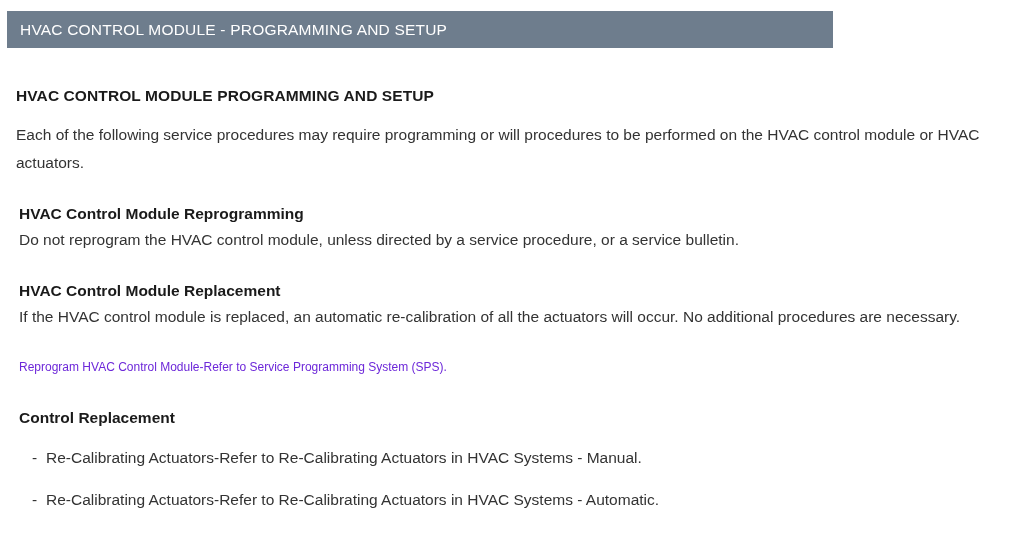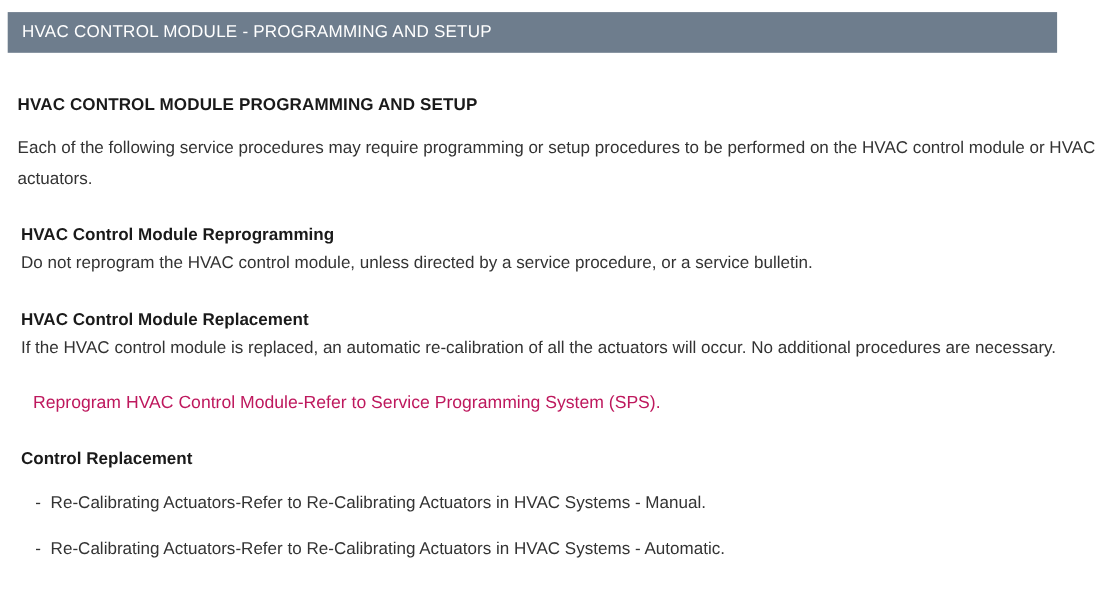--- a/index.html
+++ b/index.html
@@ -16,21 +16,21 @@
     font-family: "Liberation Sans", sans-serif;
     color: #333333;
     -webkit-font-smoothing: antialiased;
   }
 
   
   .title-bar {
     position: absolute;
     left: 7px;
     top: 11px;
-    width: 954px;
+    width: 826px;
     height: 37px;
     background: #6e7d8d;
     display: flex;
     align-items: center;
   }
   .title-bar-text {
     color: #ffffff;
     font-size: 15.5px;
     font-weight: 400;
     letter-spacing: 0.2px;
@@ -82,24 +82,24 @@
     line-height: 28px;
     margin: 1px 0 0 0;
     max-width: 992px;
   }
 
   
   .indent-1 { padding-left: 3px; }
   .indent-hang { text-indent: 3px; }
 
   .standalone {
-    font-size: 16px;
-    color: #be185d;
+    font-size: 12px;
+    color: #6d28d9;
     line-height: 28px;
-    margin: 22px 0 0 14px;
+    margin: 22px 0 0 3px;
   }
 
   .bullet-list {
     list-style: none;
     margin: 0;
     padding: 0;
   }
   .bullet-item {
     font-size: 15.5px;
     color: #333333;
@@ -117,21 +117,21 @@
 <body>
 
 <div class="title-bar">
   <span class="title-bar-text">HVAC CONTROL MODULE - PROGRAMMING AND SETUP</span>
 </div>
 
 <div class="doc">
 
   <h1 class="h1">HVAC CONTROL MODULE PROGRAMMING AND SETUP</h1>
 
-  <p class="para">Each of the following service procedures may require programming or setup procedures to be performed on the HVAC control module or HVAC actuators.</p>
+  <p class="para">Each of the following service procedures may require programming or will procedures to be performed on the HVAC control module or HVAC actuators.</p>
 
   <div class="section">
     <div class="section-head indent-1">HVAC Control Module Reprogramming</div>
     <p class="section-body indent-hang">Do not reprogram the HVAC control module, unless directed by a service procedure, or a service bulletin.</p>
   </div>
 
   <div class="section">
     <div class="section-head indent-1">HVAC Control Module Replacement</div>
     <p class="section-body indent-hang">If the HVAC control module is replaced, an automatic re-calibration of all the actuators will occur. No additional procedures are necessary.</p>
   </div>

